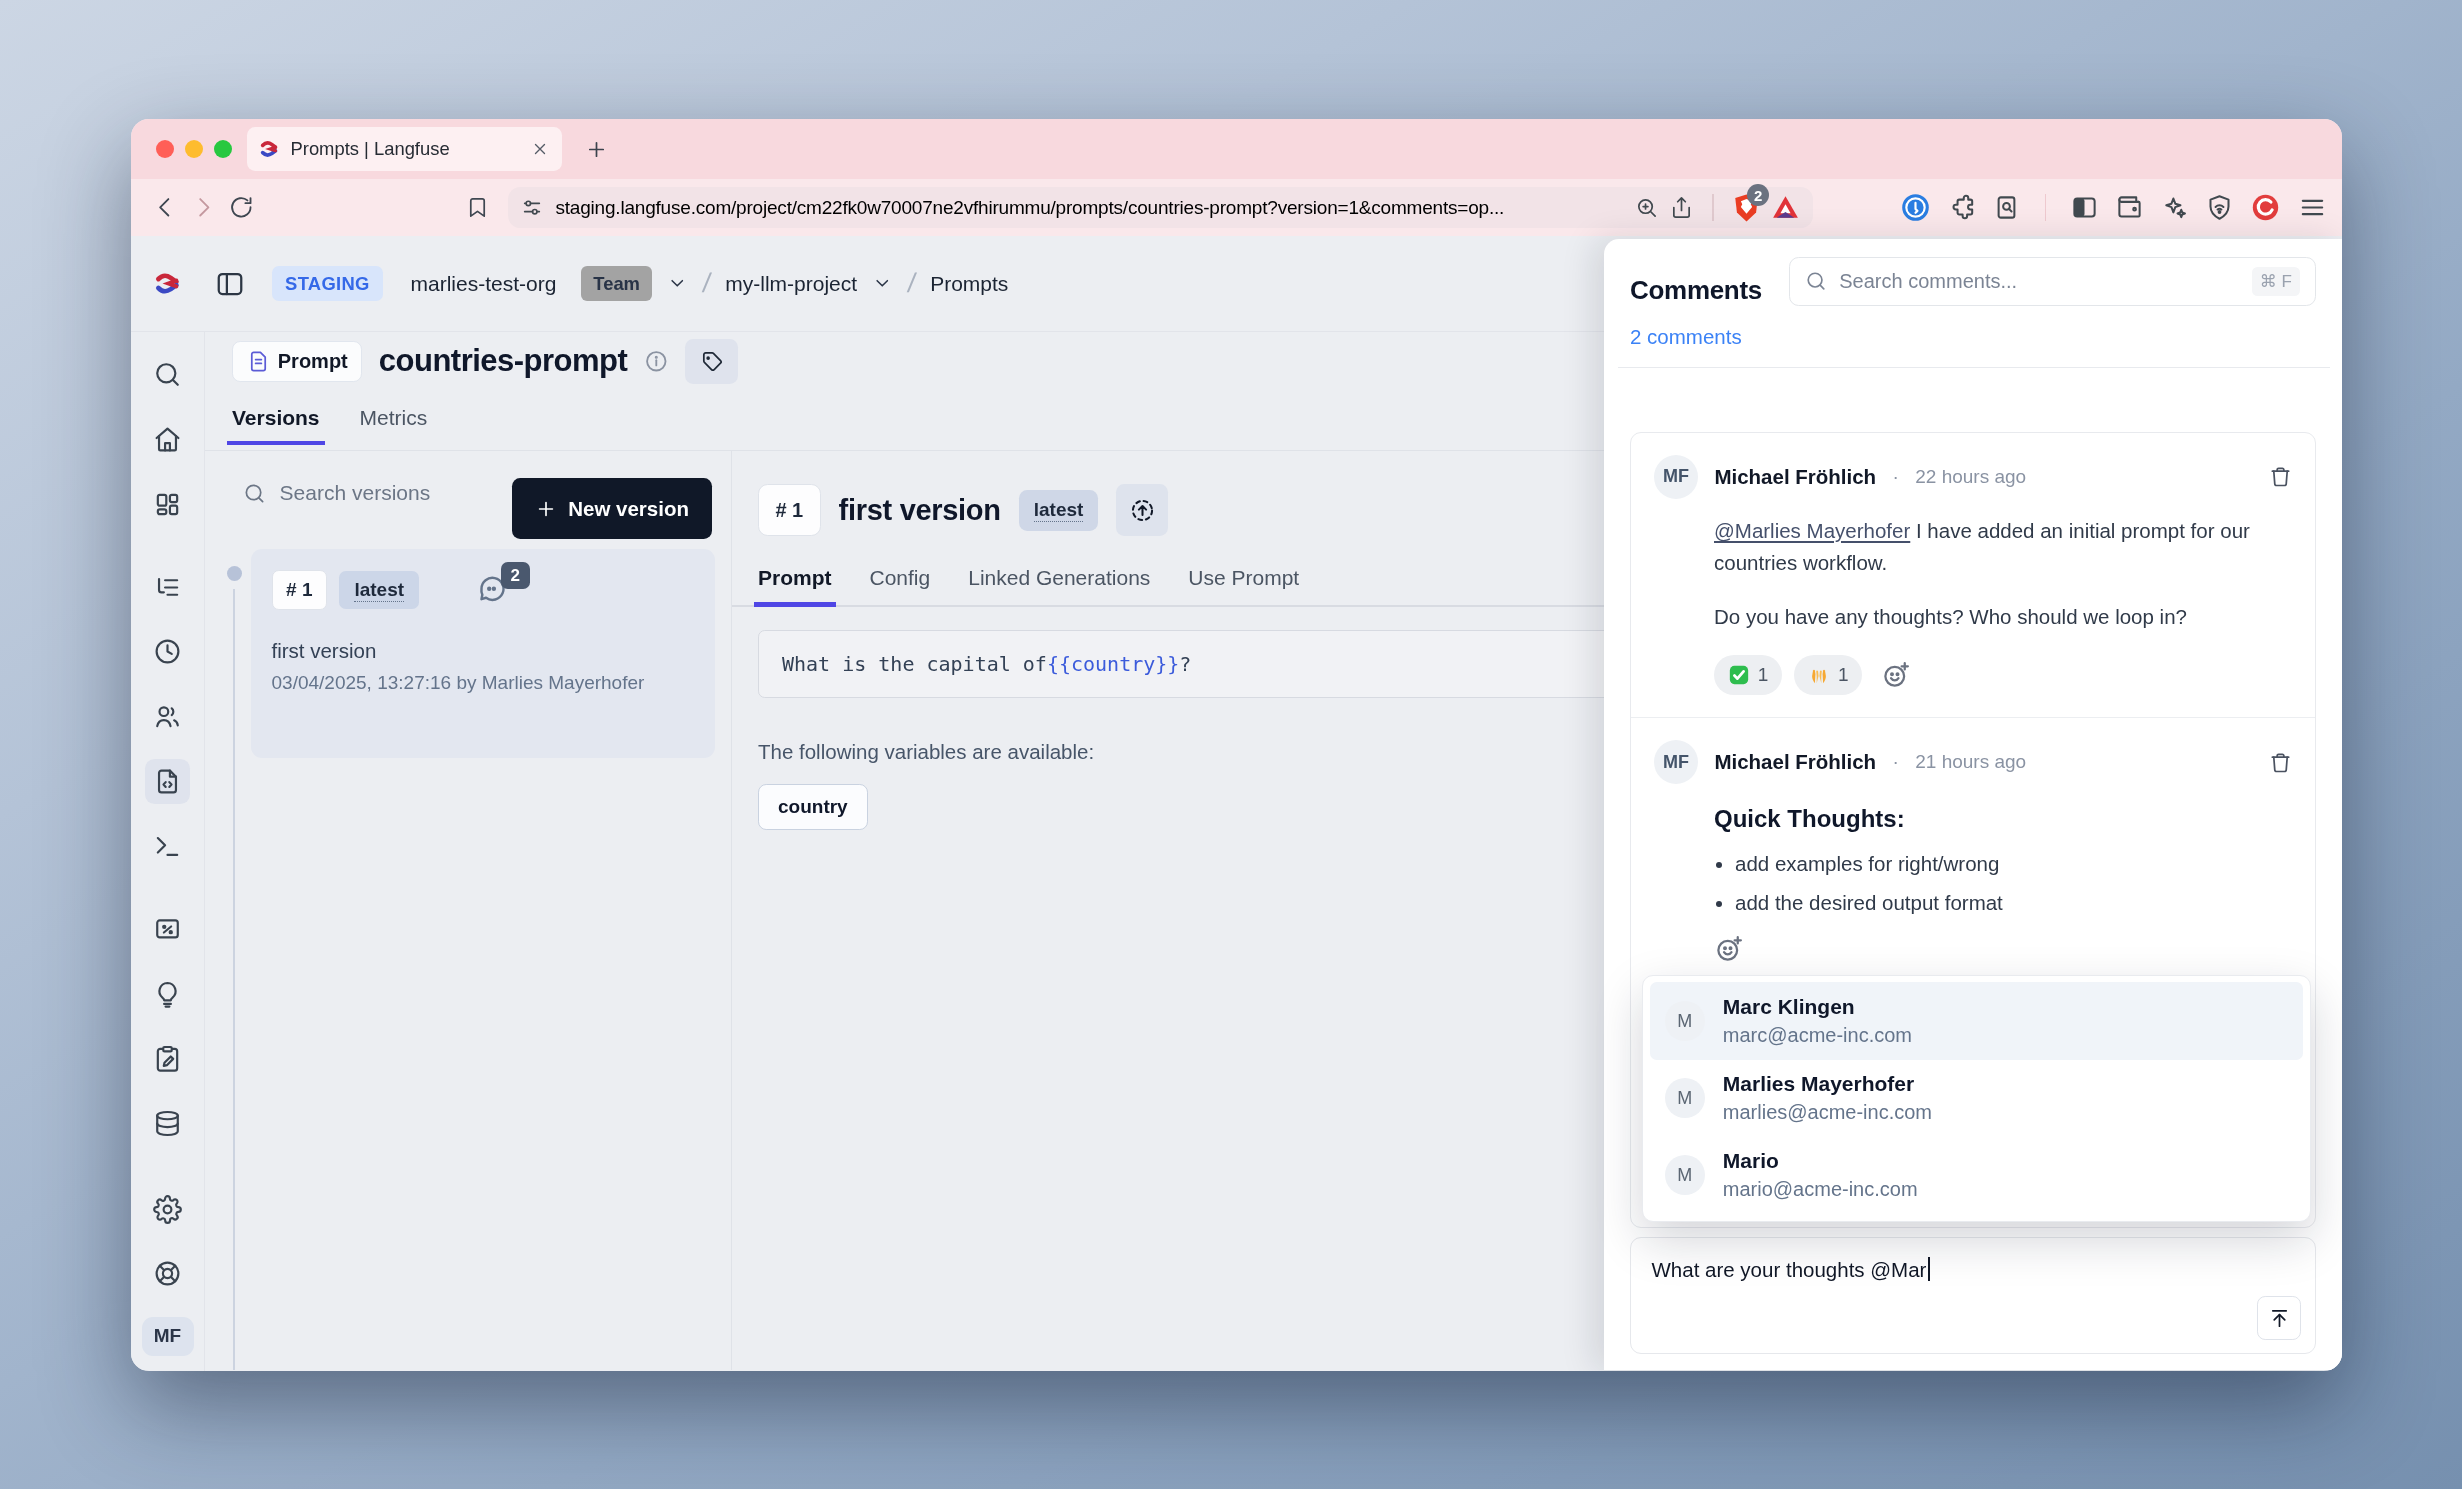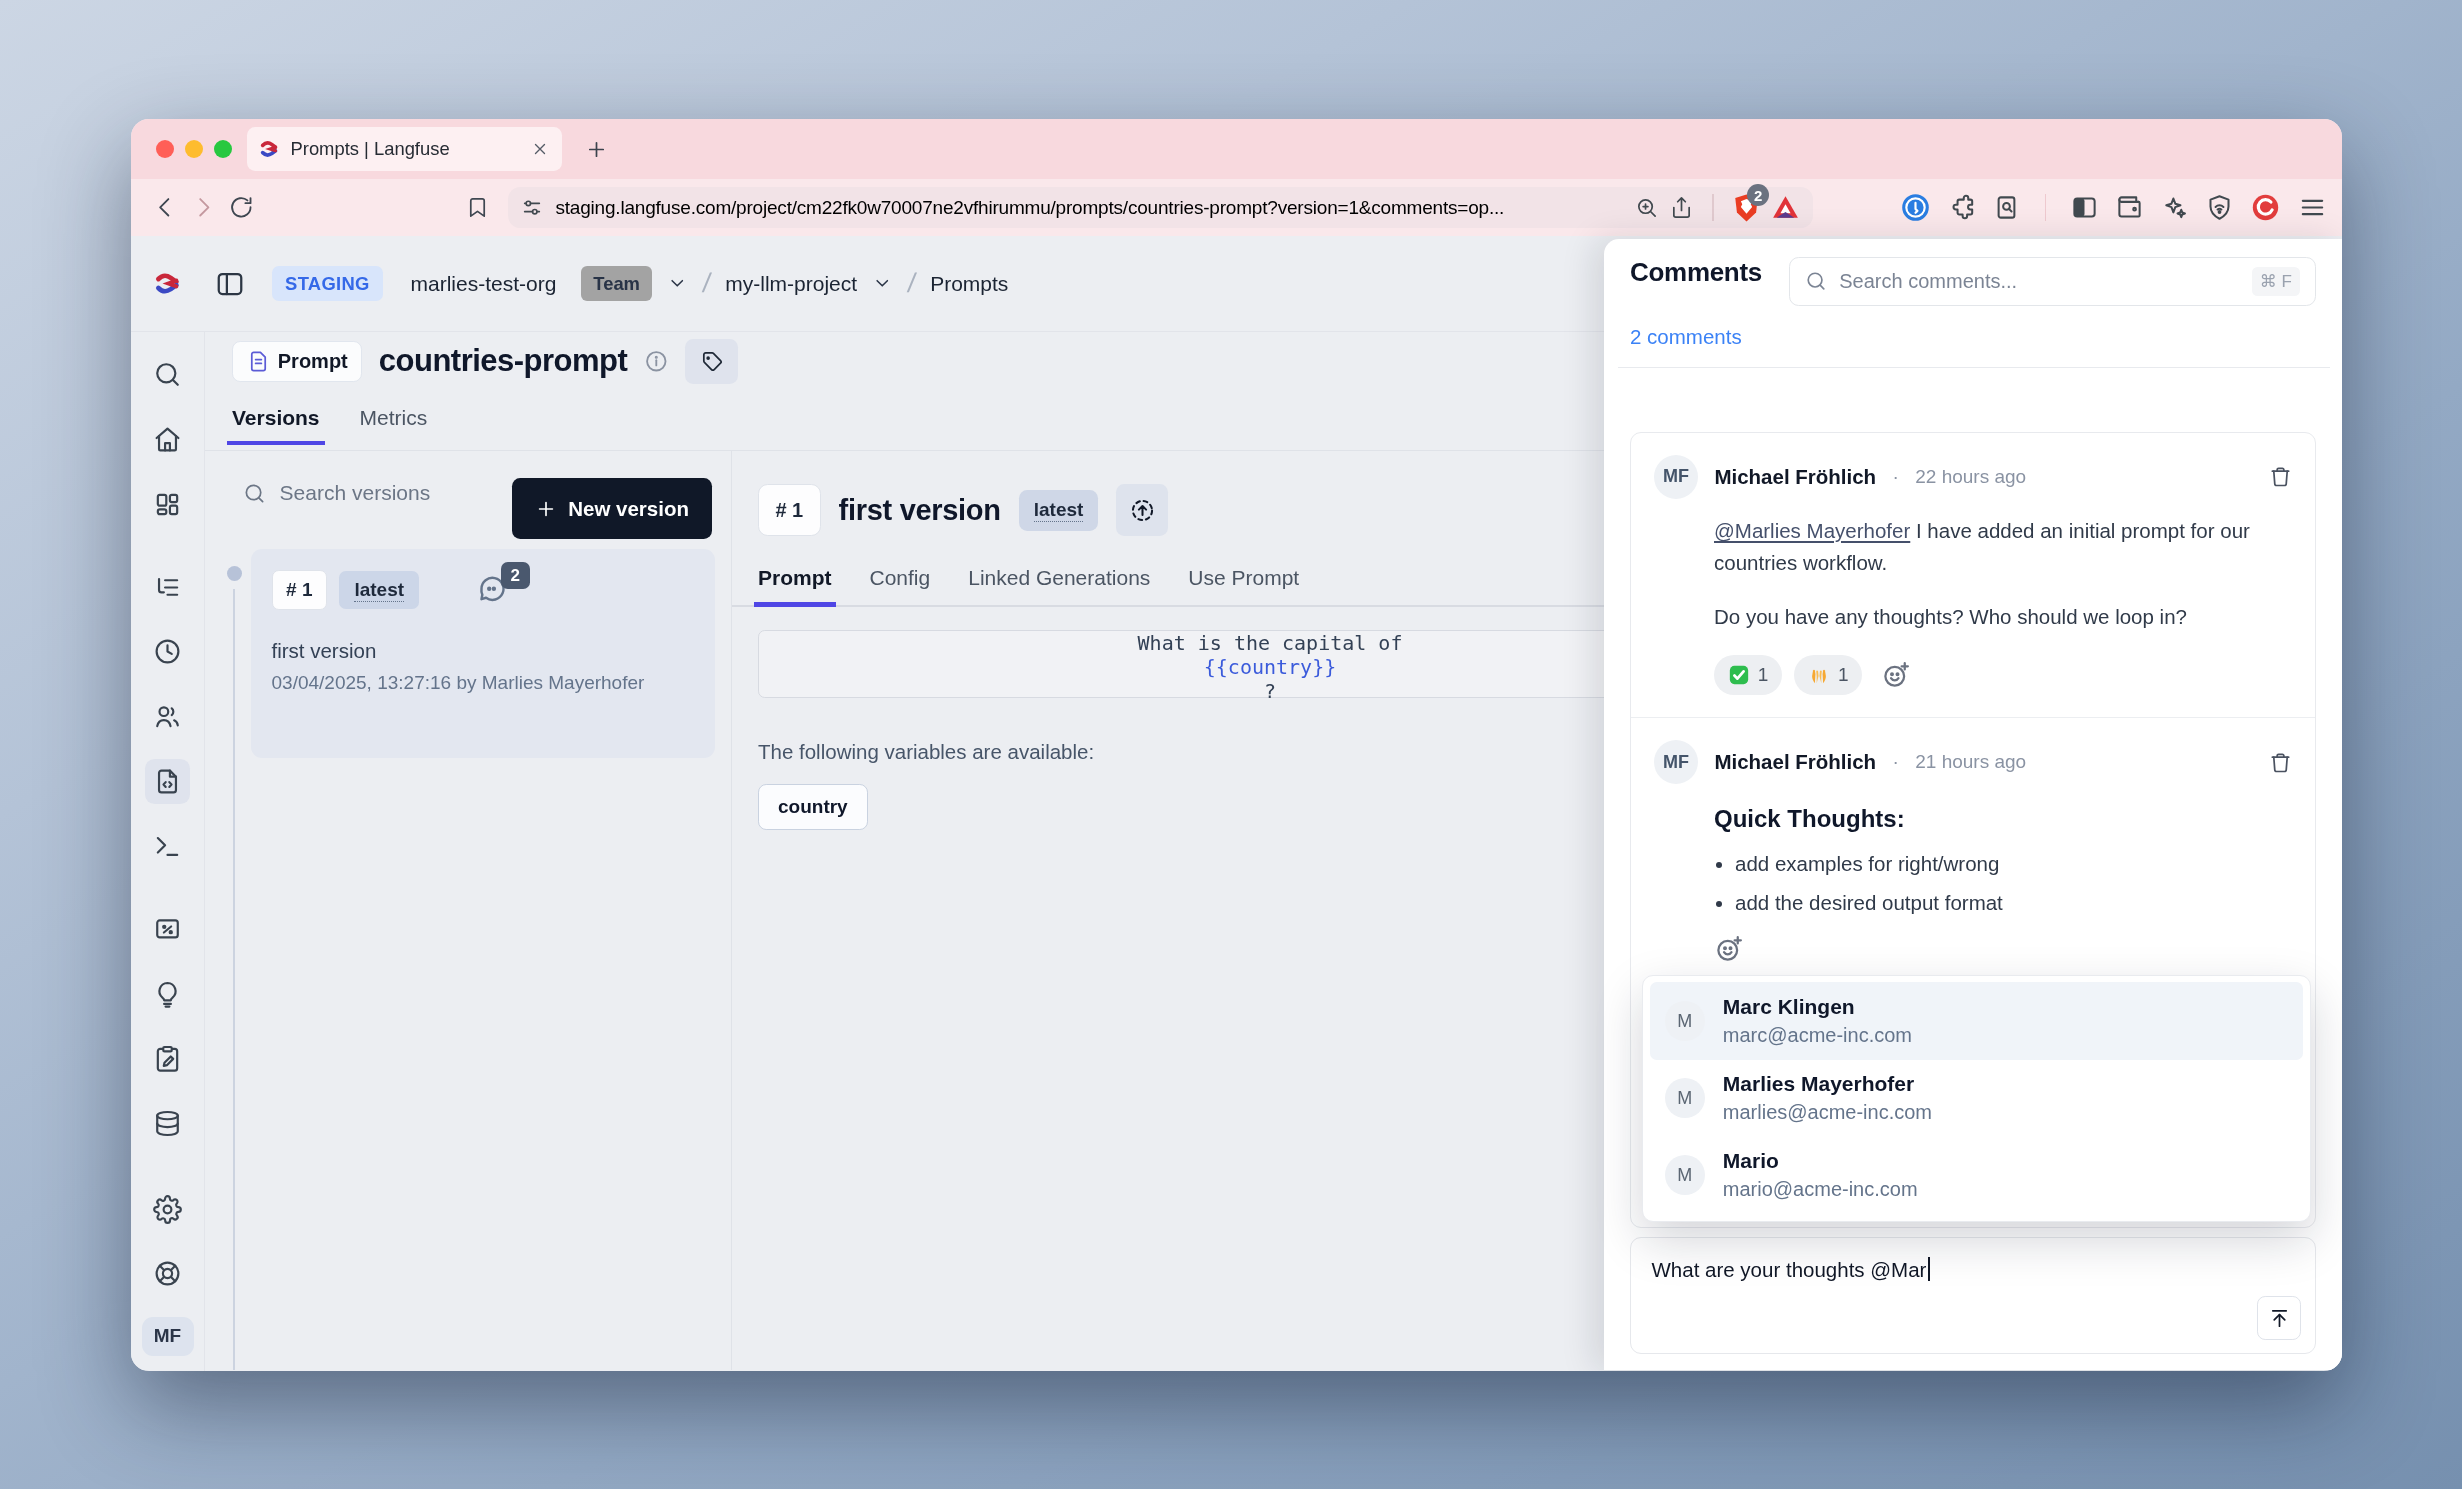--- a/index.html
+++ b/index.html
@@ -103,30 +103,30 @@
   .promote { width:52px; height:52px; background:#dee3ed; border-radius:8.2px; border:none; color:#111827;
     display:flex; align-items:center; justify-content:center; }
   .dtabs { display:flex; gap:38px; margin-top:30px; position:relative; }
   .dtabs::after { content:""; position:absolute; left:-26px; right:-614px; bottom:0; height:1.4px; background:#d8dbe2; }
   .dtab { font-size:21px; color:#4b5563; padding-bottom:16.4px; position:relative; z-index:1; }
   .dtab.active { color:#111827; font-weight:600; }
   .dtab.active::after { content:""; position:absolute; left:-4.1px; right:-4.1px; bottom:0; height:4.1px; background:#4f46e5; }
   .sect { font-size:22px; font-weight:600; color:#1f2937; margin-top:40px; }
   .codebox { margin-top:23px; width:1024px; height:68px; background:#f1f2f5; border:0.7px solid #d7dae1;
     border-radius:6.8px; display:flex; align-items:center; padding:0 23px;
-    font-family:"DejaVu Sans Mono",monospace; font-size:20px; color:#334155;flex-direction:column; }
+    font-family:"DejaVu Sans Mono",monospace; font-size:20px; color:#334155; }
   .codevar { color:#3b5bdb; }
   .varlabel { font-size:20.5px; color:#475569; margin-top:42px; }
   .varpill { display:inline-block; margin-top:20.5px; background:#fbfcfe; border:0.7px solid #c9d2e0;
     border-radius:8.2px; padding:11px 19px; font-size:19px; font-weight:bold; color:#0f172a; }
 
   
   .cpanel { position:absolute; top:2.7px; right:0; bottom:0; width:738px; background:#ffffff;
     border-top-left-radius:15px; box-shadow:-9.6px 0 34px rgba(15,23,42,.12); padding:0 26px; }
-  .cp-head { display:flex; align-items:flex-start; margin-top:18px; gap:27px; }
+  .cp-head { display:flex; align-items:flex-end; margin-top:18px; gap:27px; }
   .cp-title { font-size:26px; font-weight:bold; color:#0f172a; letter-spacing:-0.3px; }
   .cp-search { flex:1; height:49px; border:0.7px solid #e3e6ea; border-radius:9.6px; display:flex;
     align-items:center; gap:12.3px; padding:0 15px; color:#7b8494; }
   .cp-search .txt { font-size:20px; flex:1; }
   .kbd { background:#f4f5f7; border-radius:5.5px; padding:4.1px 8.2px; font-size:17px; color:#9aa2af; }
   .cp-count { font-size:20.5px; color:#3b82f6; margin-top:19px; }
   .cp-div { height:0.7px; background:#e8eaee; margin:18px -13.6px 0 -12.3px; }
   .ccard { position:absolute; left:26px; right:26px; top:193px; height:796px; border:0.7px solid #e8eaee;
     border-radius:11px; overflow:hidden; background:#fff; }
   .cm { padding:22px 23px 18px; }

